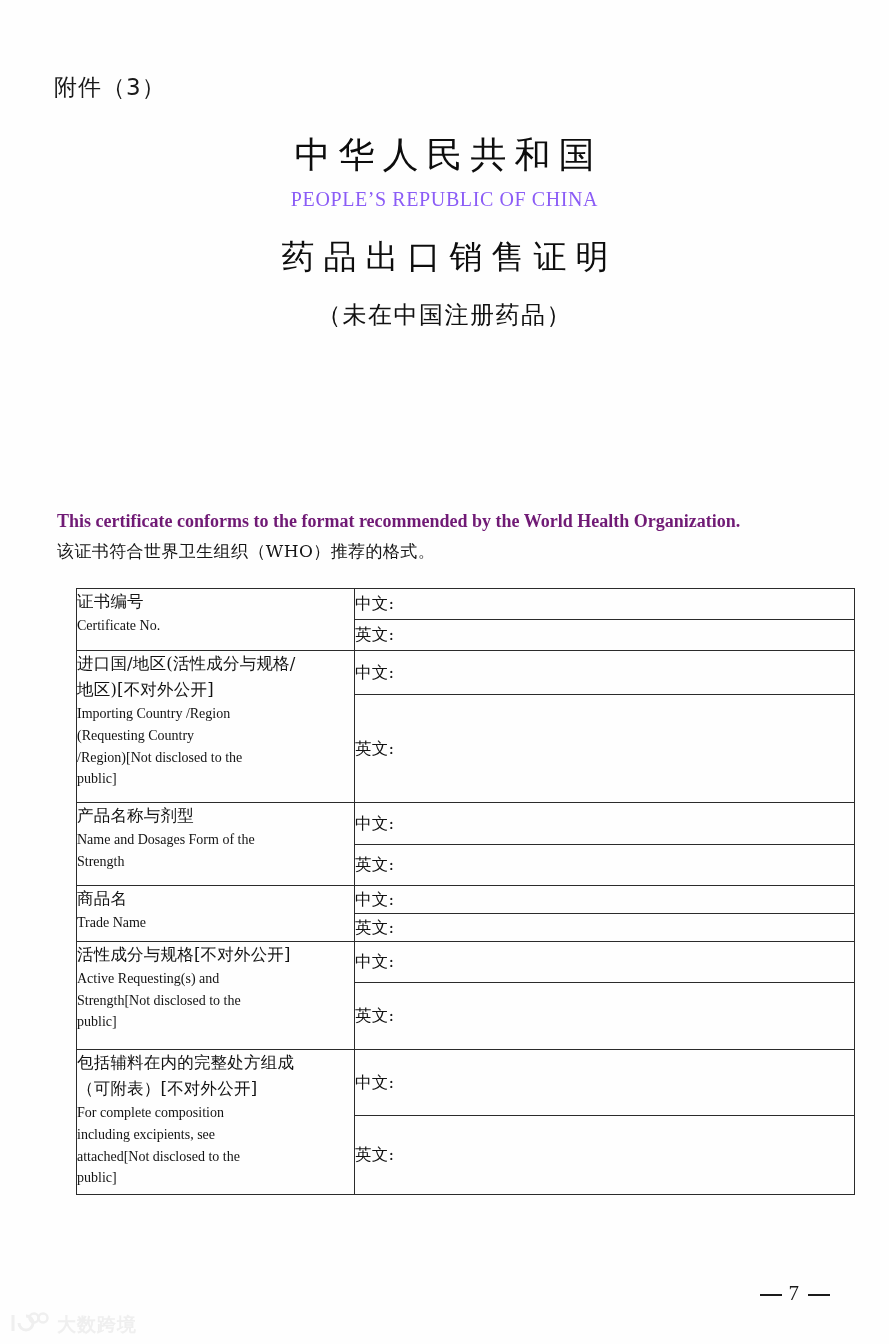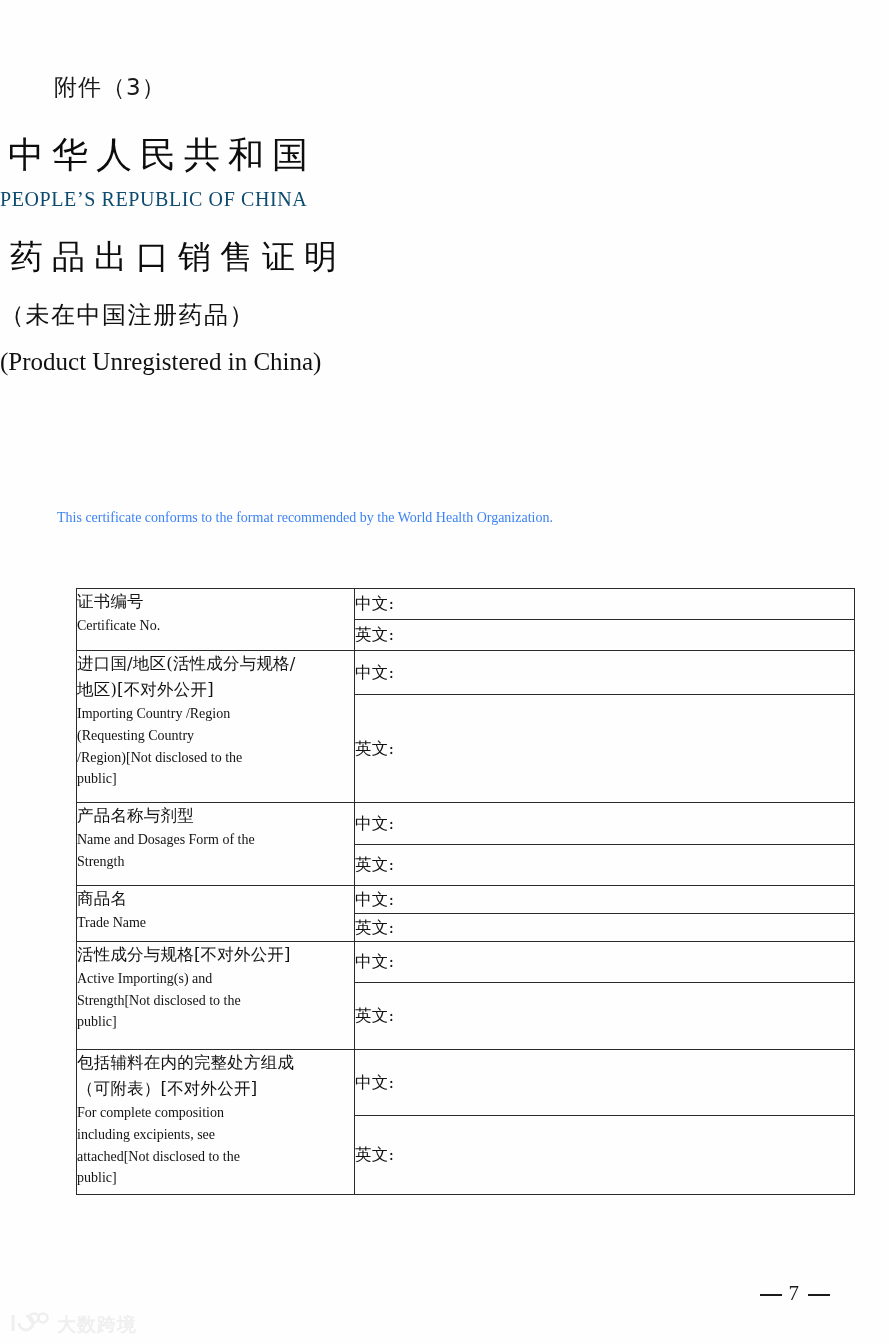--- a/index.html
+++ b/index.html
@@ -34,34 +34,35 @@
     white-space: nowrap;
     text-align: right;
   }
 
   
   .title-block {
     position: absolute;
     left: 0;
     right: 0;
     top: 132px;
+    text-align: center;
   }
   .t-cn-1 {
     font-family: "DejaVu Serif", "Liberation Serif", serif;
     font-size: 36px;
     letter-spacing: 8px;
     color: #0d0d0d;
     line-height: 1.25;
     margin-left: 8px;
   }
   .t-en-1 {
     font-family: "Liberation Serif", "DejaVu Serif", serif;
     font-size: 20px;
     letter-spacing: 0.6px;
-    color: #0c4a6e;
+    color: #8b5cf6;
     margin-top: 11px;
   }
   .t-cn-2 {
     font-family: "DejaVu Serif", "Liberation Serif", serif;
     font-size: 33px;
     letter-spacing: 9px;
     color: #0d0d0d;
     margin-top: 24px;
     margin-left: 10px;
   }
@@ -88,24 +89,25 @@
 
   
   .intro {
     position: absolute;
     left: 57px;
     top: 508px;
     width: 760px;
   }
   .intro-en {
     font-family: "Liberation Serif", "DejaVu Serif", serif;
-    font-size: 14px;
-    color: #3b82f6;
+    font-size: 18px;
+    color: #701a75;
     line-height: 1.45;
     white-space: nowrap;
+    font-weight: bold;
   }
   .intro-cn {
     font-family: "DejaVu Serif", "Liberation Serif", serif;
     font-size: 17px;
     color: #151515;
     line-height: 1.45;
     margin-top: 5px;
     letter-spacing: 0.4px;
     white-space: nowrap;
   }
@@ -203,25 +205,25 @@
 
 <div class="page">
 
   <div class="attachment-label">附件（3）</div>
 
   <div class="title-block">
     <div class="t-cn-1">中华人民共和国</div>
     <div class="t-en-1">PEOPLE’S REPUBLIC OF CHINA</div>
     <div class="t-cn-2">药品出口销售证明</div>
     <div class="t-cn-3">（未在中国注册药品）</div>
-    <div class="t-en-3">(Product Unregistered in China)</div>
   </div>
 
   <div class="intro">
     <div class="intro-en">This certificate conforms to the format recommended by the World Health Organization.</div>
+    <div class="intro-cn">该证书符合世界卫生组织（WHO）推荐的格式。</div>
   </div>
 
   <table class="cert-table">
     <colgroup>
       <col class="col-label">
       <col class="col-value">
     </colgroup>
     <tbody id="table-body">
         <tr>
           <td rowspan="2" class="label-cell">
@@ -264,21 +266,21 @@
             <div class="label-en">Trade Name</div>
           </td>
           <td class="value-cell tall" style="height: 27px;"><span class="vtext">中文:</span><span class="vtext"></span></td>
         </tr>
         <tr>
           <td class="value-cell tall" style="height: 27px;"><span class="vtext">英文:</span><span class="vtext"></span></td>
         </tr>
         <tr>
           <td rowspan="2" class="label-cell">
             <div class="label-cn">活性成分与规格[不对外公开]</div>
-            <div class="label-en">Active Importing(s) and</div>
+            <div class="label-en">Active Requesting(s) and</div>
             <div class="label-en">Strength[Not disclosed to the</div>
             <div class="label-en">public]</div>
           </td>
           <td class="value-cell tall" style="height: 40px;"><span class="vtext">中文:</span><span class="vtext"></span></td>
         </tr>
         <tr>
           <td class="value-cell tall" style="height: 66px;"><span class="vtext">英文:</span><span class="vtext"></span></td>
         </tr>
         <tr>
           <td rowspan="2" class="label-cell">

